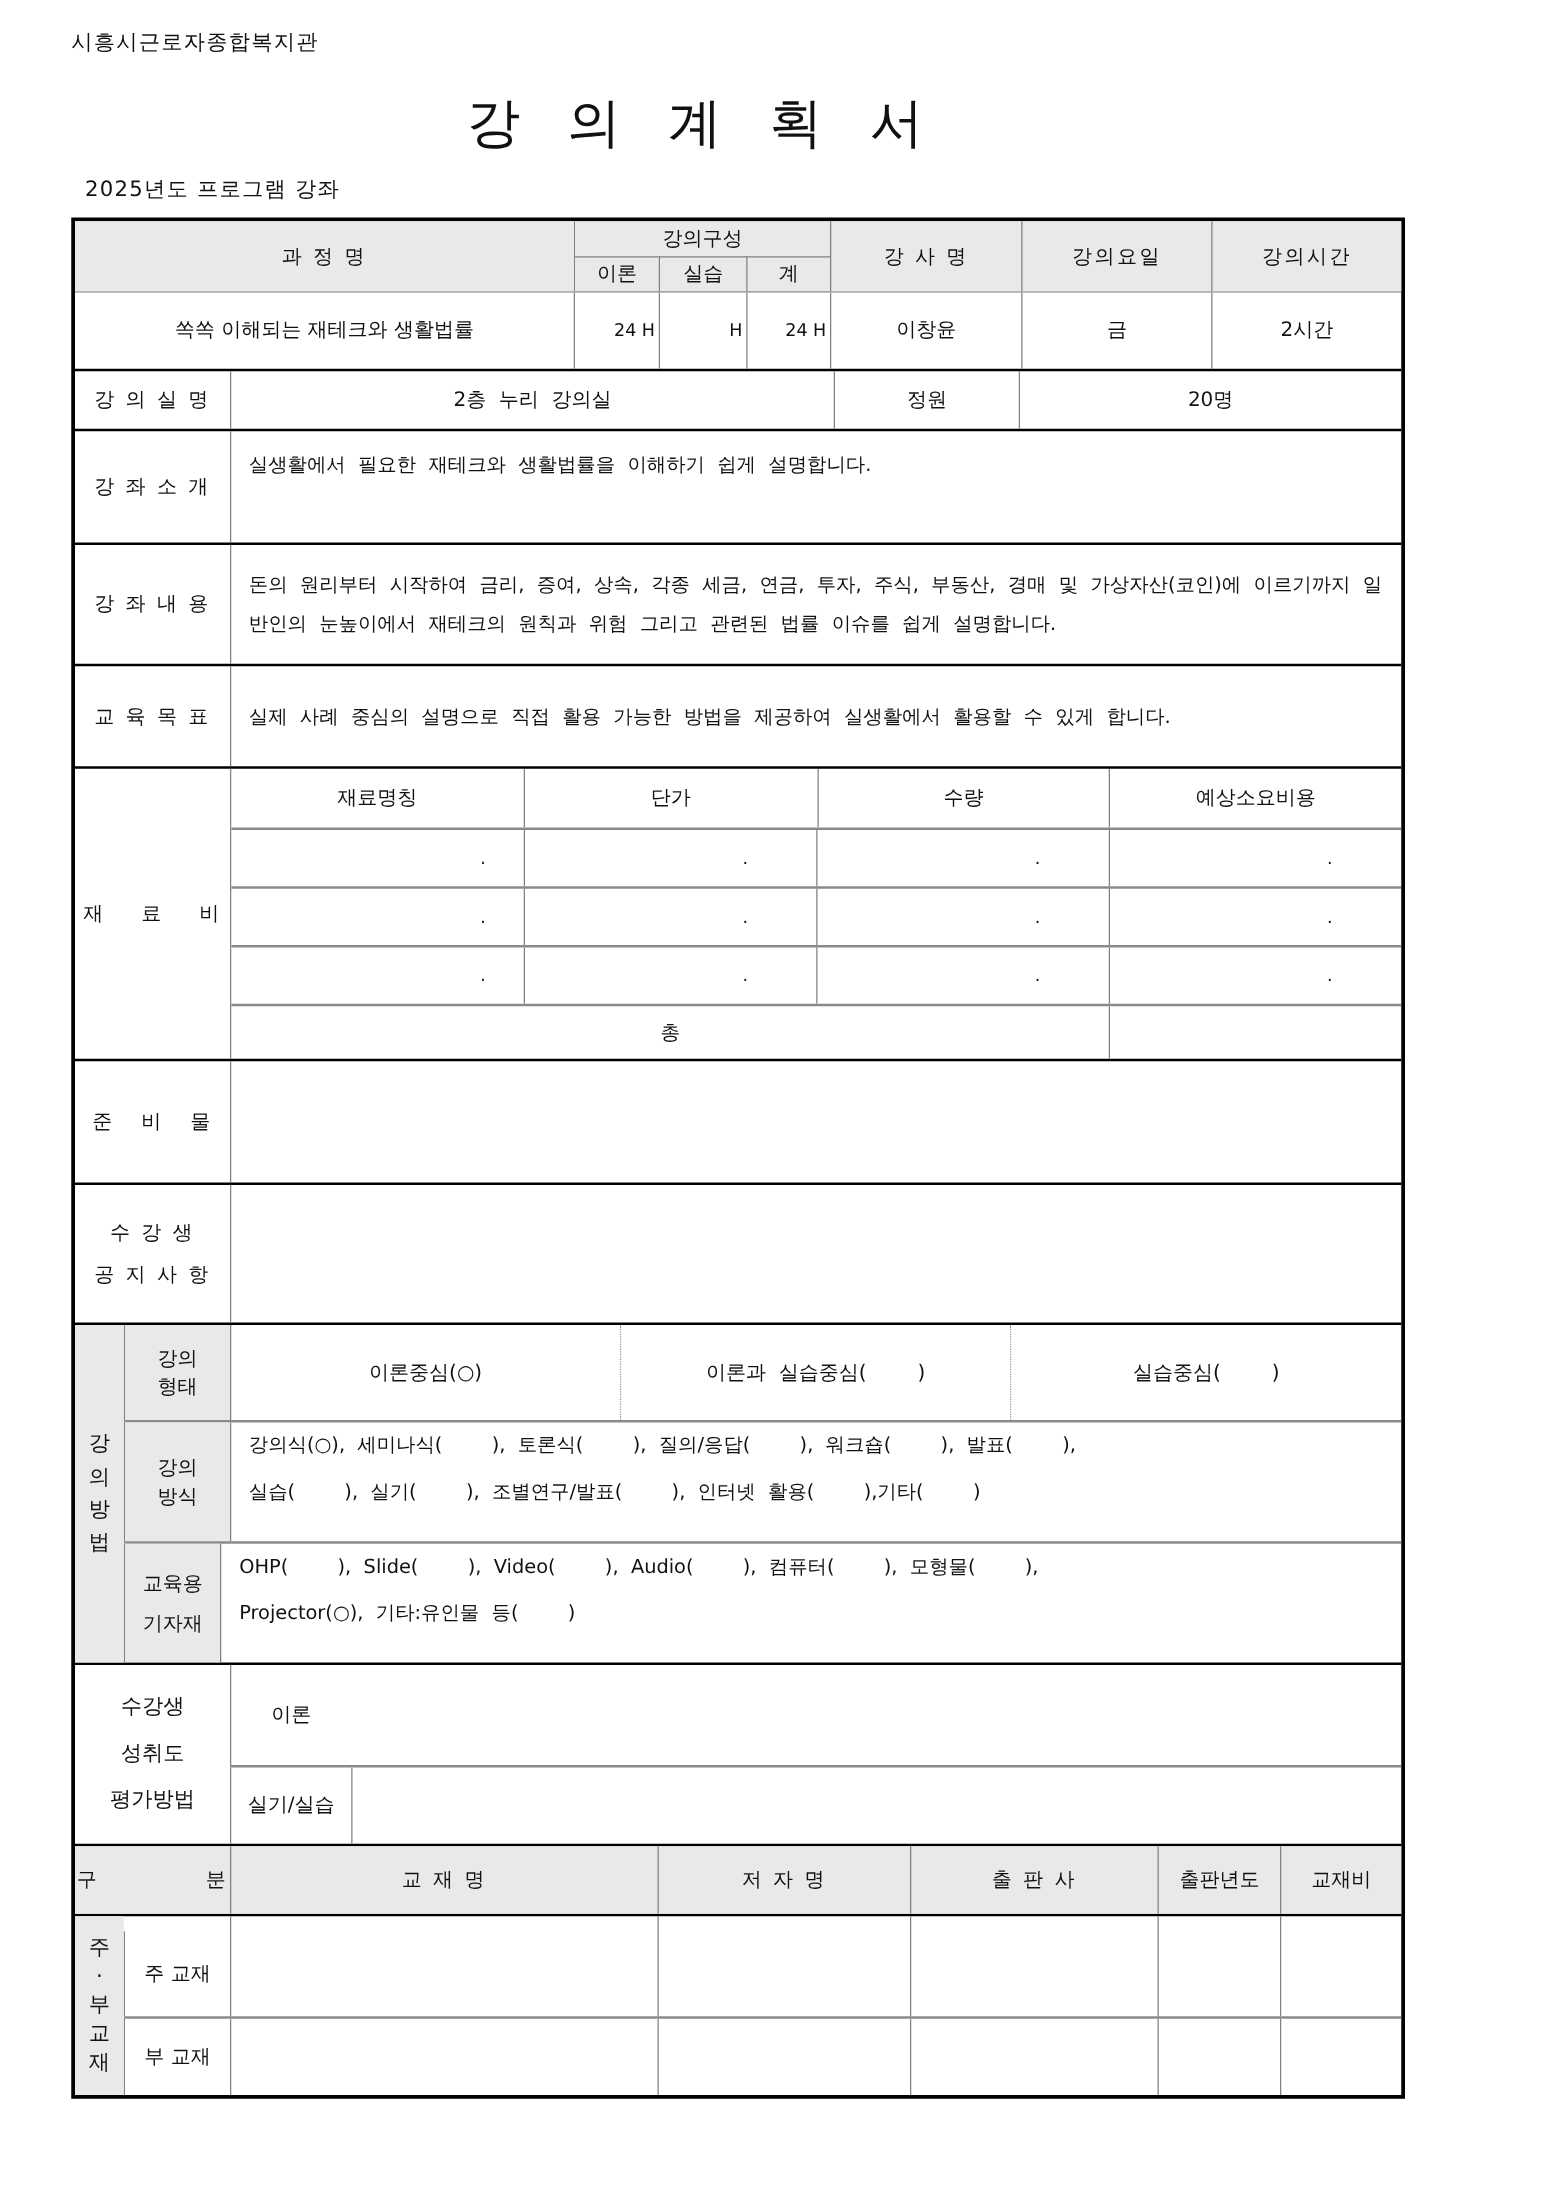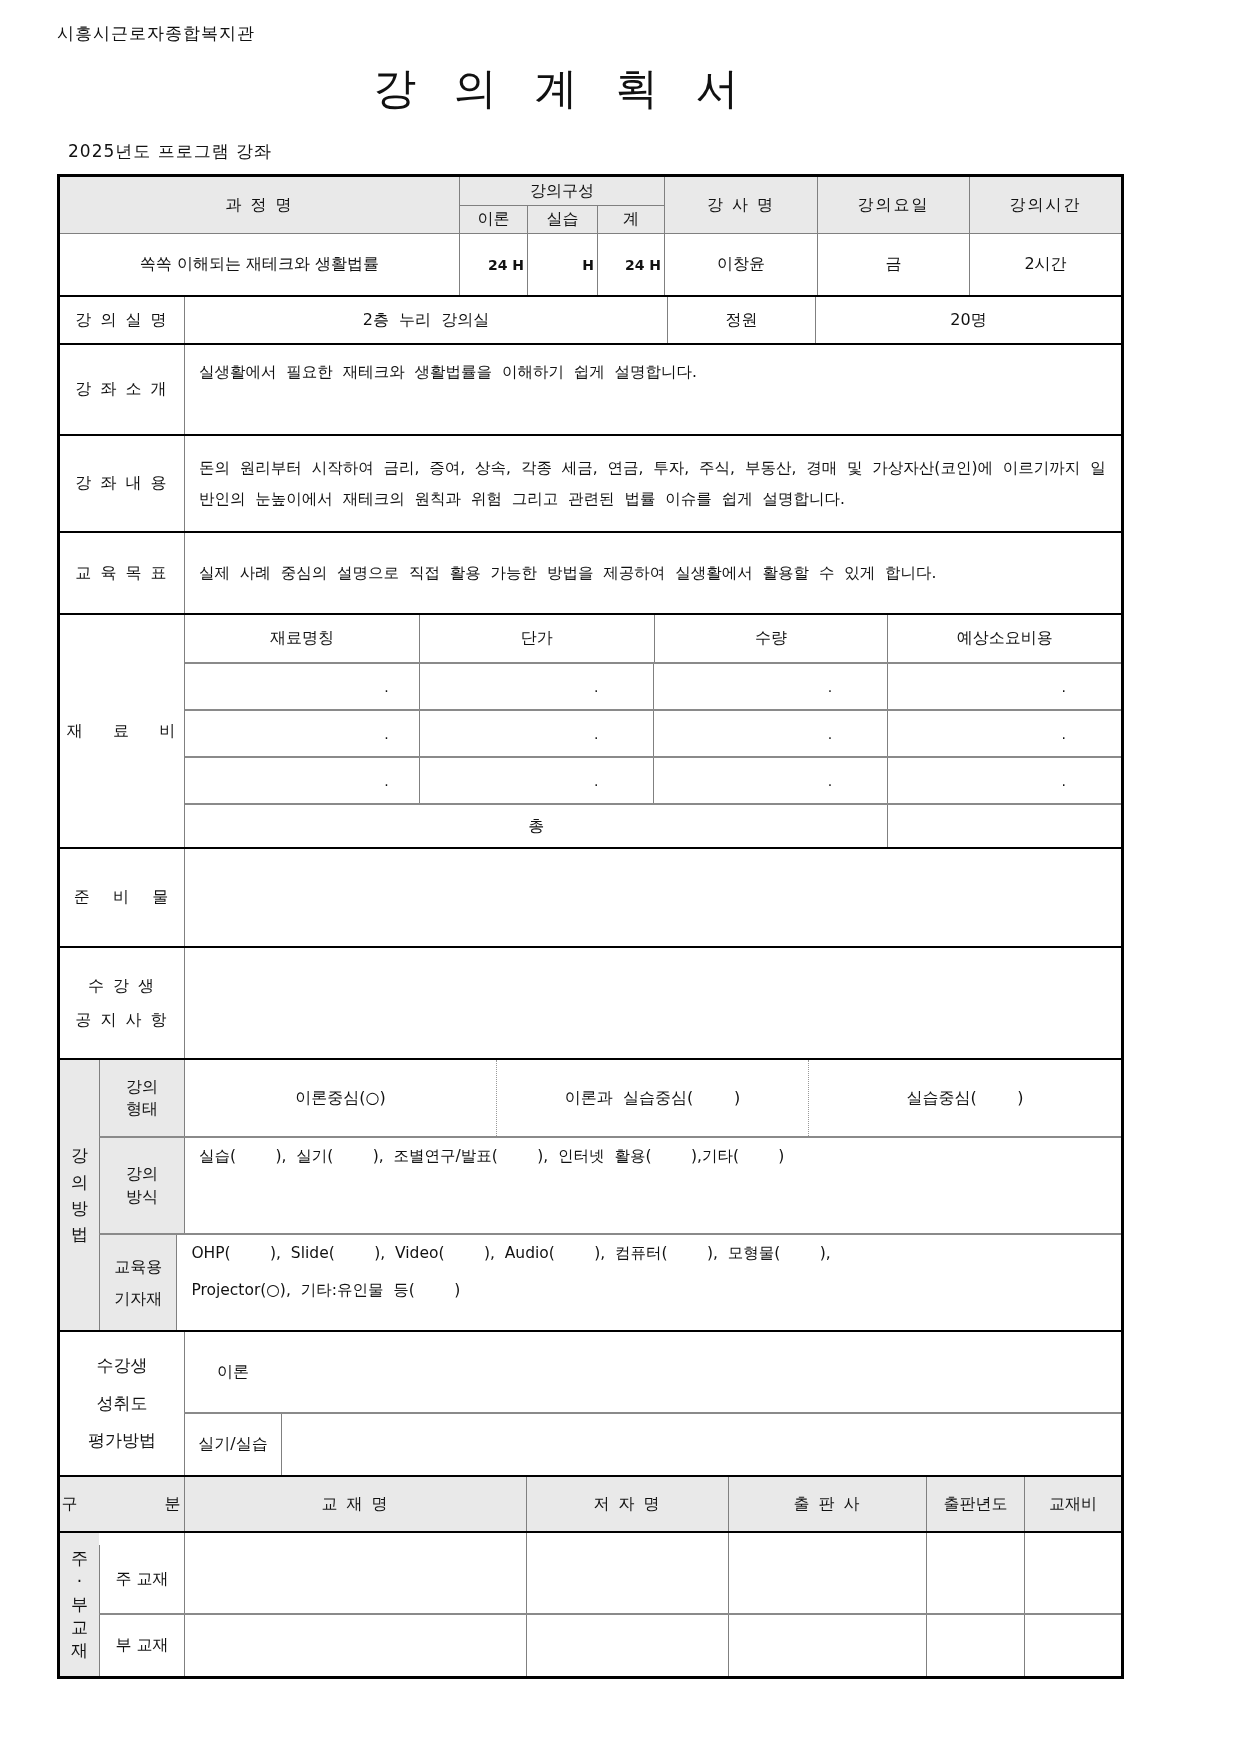--- a/index.html
+++ b/index.html
@@ -1,36 +1,36 @@
 <!DOCTYPE html>
 <html><head>
 <meta charset="utf-8">
 <style>
   html,body{margin:0;padding:0;background:#fff;}
   body{font-family:"DejaVu Sans","Liberation Sans",sans-serif;color:#111;}
   .page{position:relative;width:1240px;height:1755px;background:#fff;overflow:hidden;}
   .org{position:absolute;left:57px;top:22px;font-size:17px;letter-spacing:1px;}
-  .doc-title{position:absolute;left:57px;top:60px;width:1010px;text-align:center;
+  .doc-title{position:absolute;left:57px;top:70px;width:1010px;text-align:center;
              font-size:43px;letter-spacing:12px;font-weight:500;}
   .subtitle{position:absolute;left:68px;top:140px;font-size:17px;letter-spacing:1px;}
   .tbl{position:absolute;left:57px;top:174px;width:1061px;border:3px solid #000;box-sizing:content-box;}
   .row{display:flex;width:1061px;}
   .row > div{box-sizing:border-box;flex:0 0 auto;display:flex;align-items:center;justify-content:center;
              overflow:hidden;}
   .bl{border-left:1px solid #808080;}
   .bt-major{border-top:2px solid #000;}
   .bt-minor{border-top:2px solid #8a8a8a;}
   .bt-thin{border-top:1px solid #808080;}
   .gray{background:#e9e9e9;}
   .lab{font-size:16px;letter-spacing:2px;}
   .pre{white-space:pre;}
   .prewrap{white-space:pre-wrap;}
   .preline{white-space:pre-line;text-align:center;}
   .left{justify-content:flex-start !important;text-align:left;}
-  .right{justify-content:flex-end !important;text-align:right;font-weight:bold;}
+  .right{justify-content:flex-end !important;text-align:right;}
   .pad{padding:6px 14px;}
   .fs15{font-size:15.5px;line-height:1.95;}
   .fs16{font-size:16px;}
   .fs14{font-size:14px;}
   .col{display:flex;flex-direction:column;}
   .dotted-l{border-left:1px dotted #999;}
   .vstrip{font-size:17px;line-height:1.55;}
 </style>
 </head>
 <body>
@@ -145,20 +145,21 @@
           <div class="gray bl fs16 preline" style="width:85px;display:flex;align-items:center;justify-content:center;box-sizing:border-box;line-height:1.4;">강의
 형태</div>
           <div class="bl fs16 pre" style="width:312px;display:flex;align-items:center;justify-content:center;box-sizing:border-box;">이론중심(○)</div>
           <div class="dotted-l fs16 pre" style="width:312px;display:flex;align-items:center;justify-content:center;box-sizing:border-box;">이론과  실습중심(        )</div>
           <div class="dotted-l fs16 pre" style="width:313px;display:flex;align-items:center;justify-content:center;box-sizing:border-box;">실습중심(        )</div>
         </div>
         <div class="bt-minor" style="display:flex;height:97px;box-sizing:border-box;">
           <div class="gray bl fs16 preline" style="width:85px;display:flex;align-items:center;justify-content:center;box-sizing:border-box;line-height:1.4;">강의
 방식</div>
           <div class="bl col left" style="width:937px;box-sizing:border-box;justify-content:center;padding:0 14px;">
+            <div class="fs15 pre" style="line-height:2.4;">강의식(○),  세미나식(        ),  토론식(        ),  질의/응답(        ),  워크숍(        ),  발표(        ),</div>
             <div class="fs15 pre" style="line-height:2.4;">실습(        ),  실기(        ),  조별연구/발표(        ),  인터넷  활용(        ),기타(        )</div>
           </div>
         </div>
         <div class="bt-minor" style="display:flex;height:97px;box-sizing:border-box;">
           <div class="gray bl fs16 preline" style="width:85px;display:flex;align-items:center;justify-content:center;box-sizing:border-box;line-height:2.0;">교육용
 기자재</div>
           <div class="bl col left" style="width:1036px;box-sizing:border-box;justify-content:center;padding:0 14px;">
             <div class="fs15 pre" style="line-height:2.4;">OHP(        ),  Slide(        ),  Video(        ),  Audio(        ),  컴퓨터(        ),  모형물(        ),</div>
             <div class="fs15 pre" style="line-height:2.4;">Projector(○),  기타:유인물  등(        )</div>
           </div>

